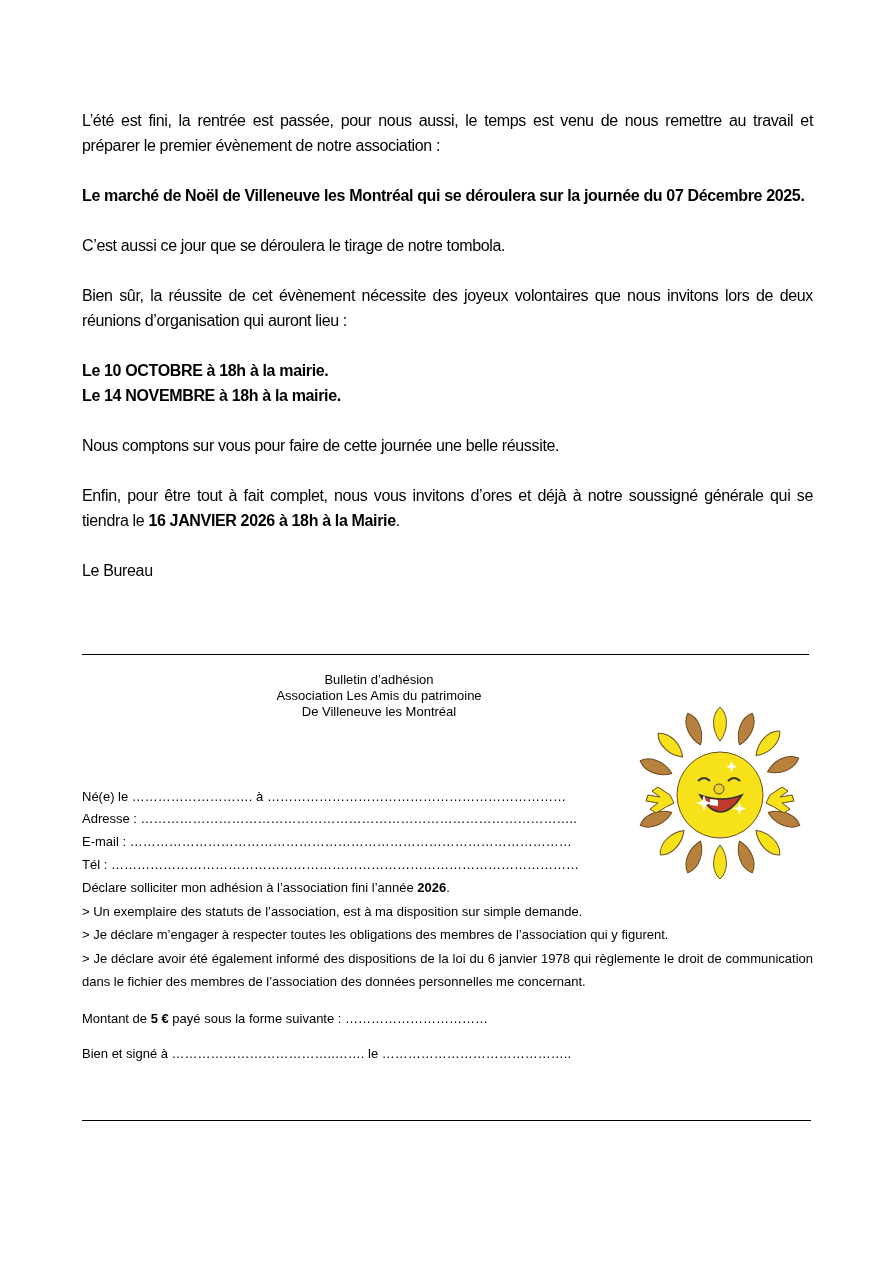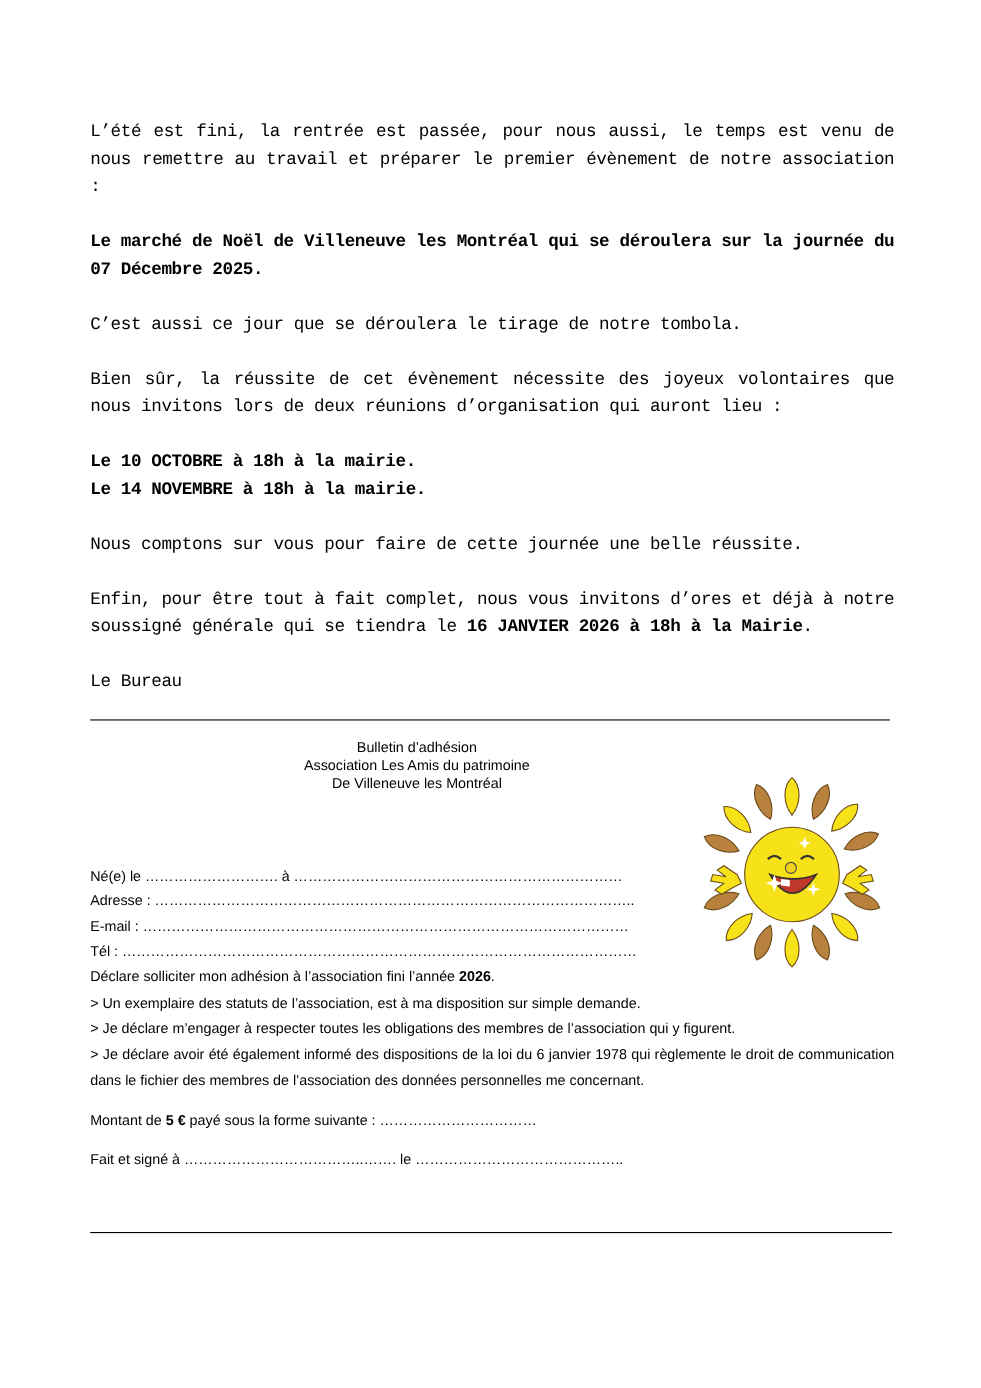--- a/index.html
+++ b/index.html
@@ -1,17 +1,17 @@
 <!DOCTYPE html>
 <html><head>
 <meta charset="utf-8">
 <style>
   html, body { margin:0; padding:0; background:#ffffff; }
   body { width:892px; height:1262px; position:relative; overflow:hidden; color:#000; }
-  .letter { position:absolute; left:82px; top:108px; width:731px; font-family:Liberation Mono, monospace; font-size:16px; letter-spacing:-0.35px; line-height:25px; }
+  .letter { position:absolute; left:82px; top:108px; width:731px; font-family:Liberation Sans, sans-serif; font-size:16px; letter-spacing:-0.35px; line-height:25px; }
   .letter p { margin:0 0 25px 0; text-align:justify; }
   .letter .bold { font-weight:bold; }
   .letter .nowrap-lines span { display:block; }
   .sign { text-align:right; }
   .rule { position:absolute; left:82px; height:0; border-top:1.2px solid #000; }
   .form { position:absolute; left:82px; top:672px; width:731px; font-family:"Liberation Sans", sans-serif; font-size:13px; }
   .form-title { text-align:center; font-weight:normal; font-size:13px; line-height:16px; width:500px; margin-left:47px; }
   .field { position:absolute; left:0; white-space:nowrap; font-size:13px; }
   .decl { position:absolute; left:0; width:731px; font-size:13px; line-height:23.5px; }
   .decl p { margin:0; text-align:justify; }
@@ -50,21 +50,21 @@
   <div class="field" style="top:185px;">Tél : ………………………………………………………………………………………………</div>
 
   <div class="decl" style="top:204px;">
     <p><span>Déclare solliciter mon adhésion à l’association fini l’année </span><b>2026</b><span>.</span></p>
     <p>&gt;  Un exemplaire des statuts de l’association, est à ma disposition sur simple demande.</p>
     <p>&gt; Je déclare m’engager à respecter toutes les obligations des membres de l’association qui y figurent.</p>
     <p>&gt; Je déclare avoir été également informé des dispositions de la loi du 6 janvier 1978 qui règlemente le droit de communication dans le fichier des membres de l’association des données personnelles me concernant.</p>
   </div>
 
   <div class="field" style="top:339px;"><span>Montant de </span><b>5 €</b><span>  payé sous la forme suivante : ……………………………</span></div>
-  <div class="field" style="top:374px;">Fait et signé à ………………………………..……. le ……………………………………..</div>
+  <div class="field" style="top:374px;">Bien et signé à ………………………………..……. le ……………………………………..</div>
 </div>
 
 <div class="rule" style="top:1120px; width:729px;"></div>
 
 <div class="sun">
   <svg width="180" height="180" viewBox="0 0 180 180">
     <g stroke="#6b4a1a" stroke-width="1">
 
       <g transform="translate(90,90)">
         <path d="M0,-52 C-8,-62 -9,-78 0,-86 C9,-78 8,-62 0,-52Z" fill="#f7e21a" transform="rotate(0)"></path>

